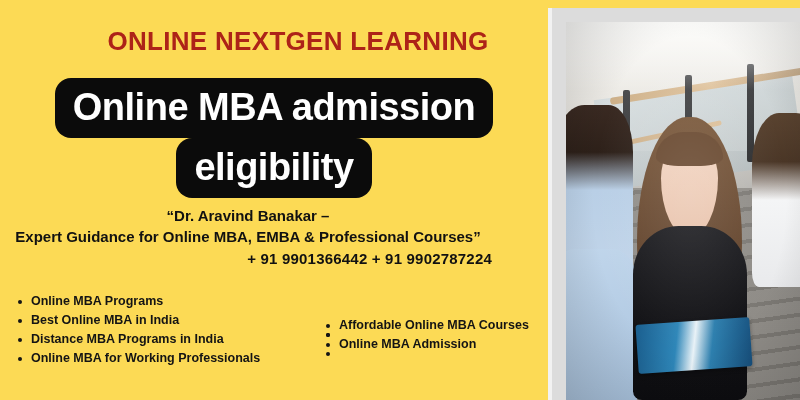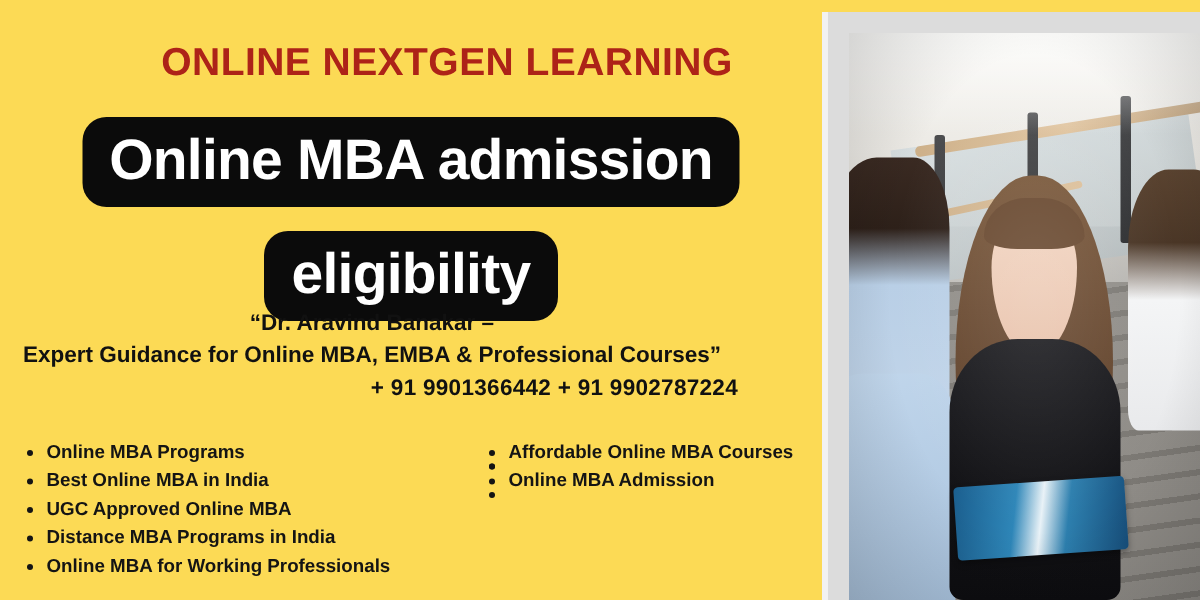--- a/index.html
+++ b/index.html
@@ -45,21 +45,21 @@
     display:inline-block;
     background:#0B0B0B;
     color:#FFFFFF;
     font-size:38px;
     font-weight:bold;
     letter-spacing:-0.5px;
     border-radius:16px;
     padding:10px 18px 12px 18px;
   }
   .headline .hl-row { display:block; }
-  .headline .hl-row + .hl-row { margin-top:16px; }
+  .headline .hl-row + .hl-row { margin-top:0; }
 
   
   .quote {
     position:absolute;
     top:205px; left:0; width:496px;
     text-align:center;
     color:#111111;
     font-size:15px;
     font-weight:bold;
     line-height:1.42;
@@ -70,21 +70,21 @@
 
   
   .bullets {
     position:absolute;
     top:292px; left:0; width:632px;
     display:flex;
     gap:0px;
   }
   .bullet-col { width:50%; }
   .bullet-col.col-a { padding-left:18px; }
-  .bullet-col.col-b { padding-left:10px; }
+  .bullet-col.col-b { padding-left:10px;margin-top:24px; }
   .bullet-col ul { list-style:none; }
   .bullet-col li {
     position:relative;
     font-size:12.5px;
     font-weight:bold;
     color:#141414;
     line-height:1.52;
     padding-left:13px;
     white-space:nowrap;
   }
@@ -229,21 +229,20 @@
       <span class="ql">“Dr. Aravind Banakar –</span>
       <span class="ql">Expert Guidance for Online MBA, EMBA &amp; Professional Courses”</span>
       <span class="ql ql-phone">+ 91 9901366442  + 91 9902787224</span>
     </div>
 
     <div class="bullets">
       <div class="bullet-col col-a">
         <ul>
           <li><span class="dot"></span><span>Online MBA Programs</span></li>
           <li><span class="dot"></span><span>Best Online MBA in India</span></li>
-          <li><span class="dot"></span><span>UGC Approved Online MBA</span></li>
           <li><span class="dot"></span><span>Distance MBA Programs in India</span></li>
           <li><span class="dot"></span><span>Online MBA for Working Professionals</span></li>
         </ul>
       </div>
       <div class="bullet-col col-b">
         <ul>
           <li><span class="dot"></span><span>Affordable Online MBA Courses</span></li>
           <li><span class="dot"></span></li>
           <li><span class="dot"></span></li>
           <li><span class="dot"></span><span>Online MBA Admission</span></li>

